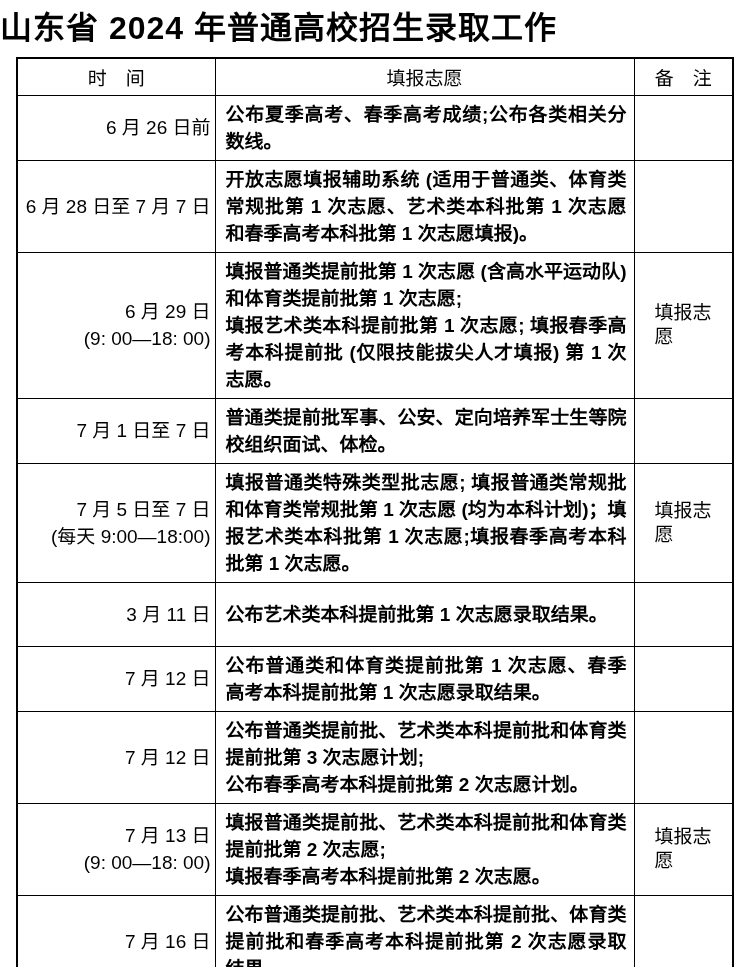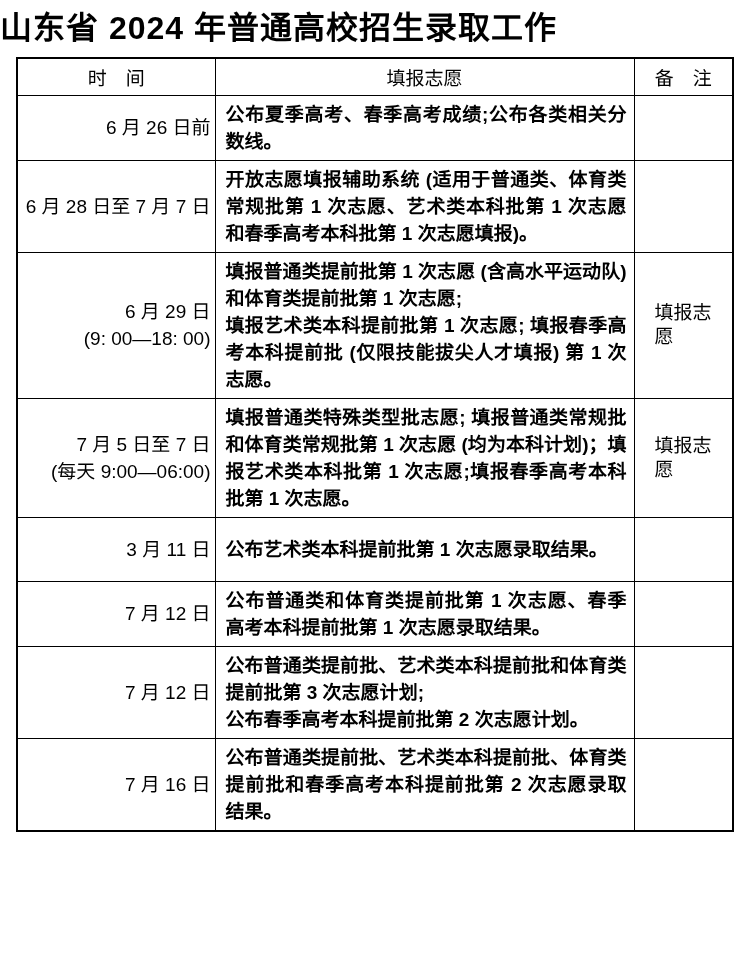--- a/index.html
+++ b/index.html
@@ -107,25 +107,34 @@
       </td>
       <td class="content-cell">
         <div class="para">填报普通类提前批第 1 次志愿 (含高水平运动队) 和体育类提前批第 1 次志愿;</div>
         <div class="para">填报艺术类本科提前批第 1 次志愿; 填报春季高考本科提前批 (仅限技能拔尖人才填报) 第 1 次志愿。</div>
       </td>
       <td class="remark-cell">
         <div>填报志愿</div>
       </td>
     </tr>
 
+    <tr>
+      <td class="time-cell">
+        <div>7 月 1 日至 7 日</div>
+      </td>
+      <td class="content-cell">
+        <div class="para">普通类提前批军事、公安、定向培养军士生等院校组织面试、体检。</div>
+      </td>
+      <td class="remark-cell"></td>
+    </tr>
 
     <tr>
       <td class="time-cell">
         <div>7 月 5 日至 7 日</div>
-        <div>(每天 9:00—06:00)</div>
+        <div>(每天 9:00—18:00)</div>
       </td>
       <td class="content-cell">
         <div class="para">填报普通类特殊类型批志愿; 填报普通类常规批和体育类常规批第 1 次志愿 (均为本科计划)；填报艺术类本科批第 1 次志愿;填报春季高考本科批第 1 次志愿。</div>
       </td>
       <td class="remark-cell">
         <div>填报志愿</div>
       </td>
     </tr>
 
     <tr>
@@ -152,20 +161,33 @@
       <td class="time-cell">
         <div>7 月 12 日</div>
       </td>
       <td class="content-cell">
         <div class="para">公布普通类提前批、艺术类本科提前批和体育类提前批第 3 次志愿计划;</div>
         <div class="para">公布春季高考本科提前批第 2 次志愿计划。</div>
       </td>
       <td class="remark-cell"></td>
     </tr>
 
+    <tr>
+      <td class="time-cell">
+        <div>7 月 13 日</div>
+        <div>(9: 00—18: 00)</div>
+      </td>
+      <td class="content-cell">
+        <div class="para">填报普通类提前批、艺术类本科提前批和体育类提前批第 2 次志愿;</div>
+        <div class="para">填报春季高考本科提前批第 2 次志愿。</div>
+      </td>
+      <td class="remark-cell">
+        <div>填报志愿</div>
+      </td>
+    </tr>
 
     <tr>
       <td class="time-cell">
         <div>7 月 16 日</div>
       </td>
       <td class="content-cell">
         <div class="para">公布普通类提前批、艺术类本科提前批、体育类提前批和春季高考本科提前批第 2 次志愿录取结果。</div>
       </td>
       <td class="remark-cell"></td>
     </tr>

